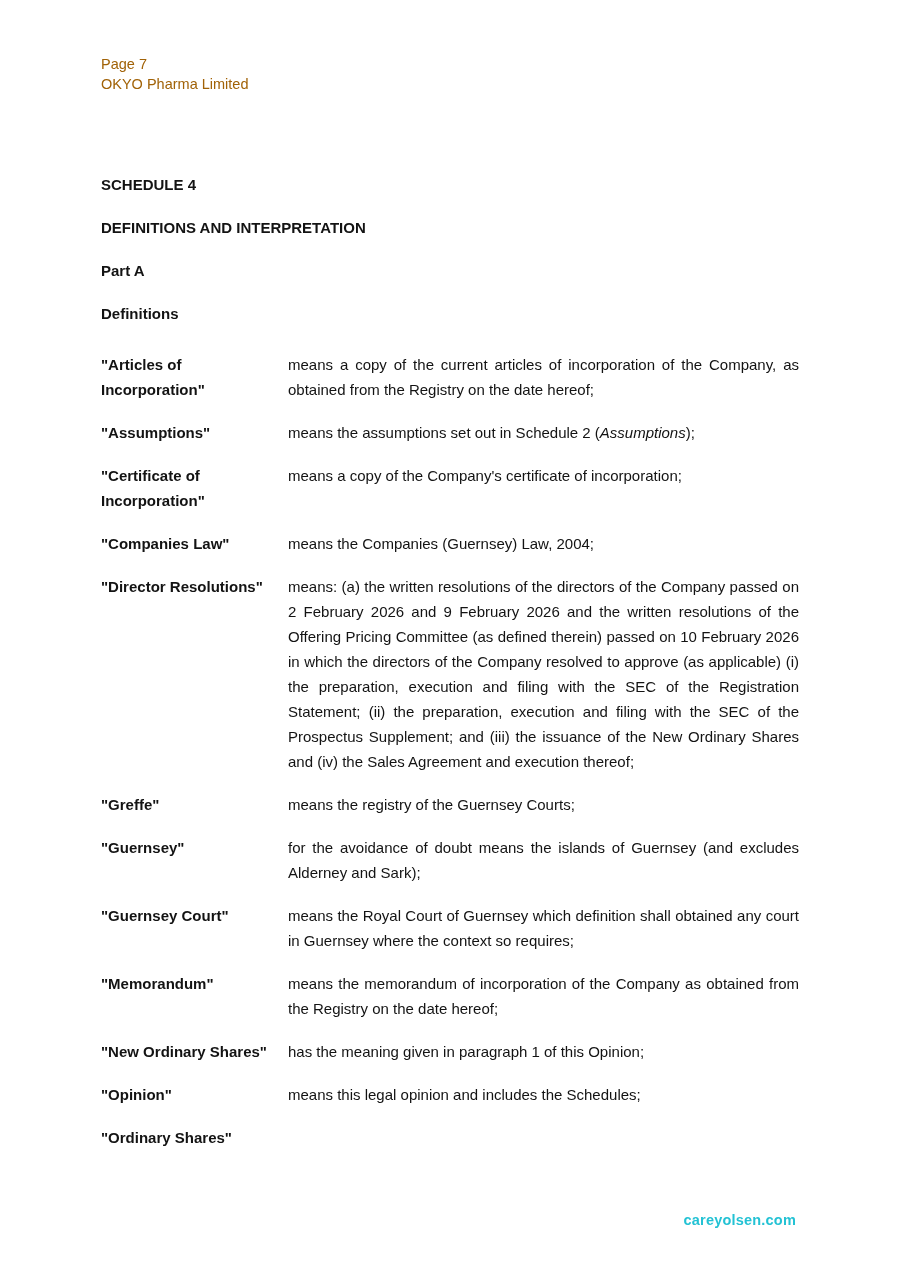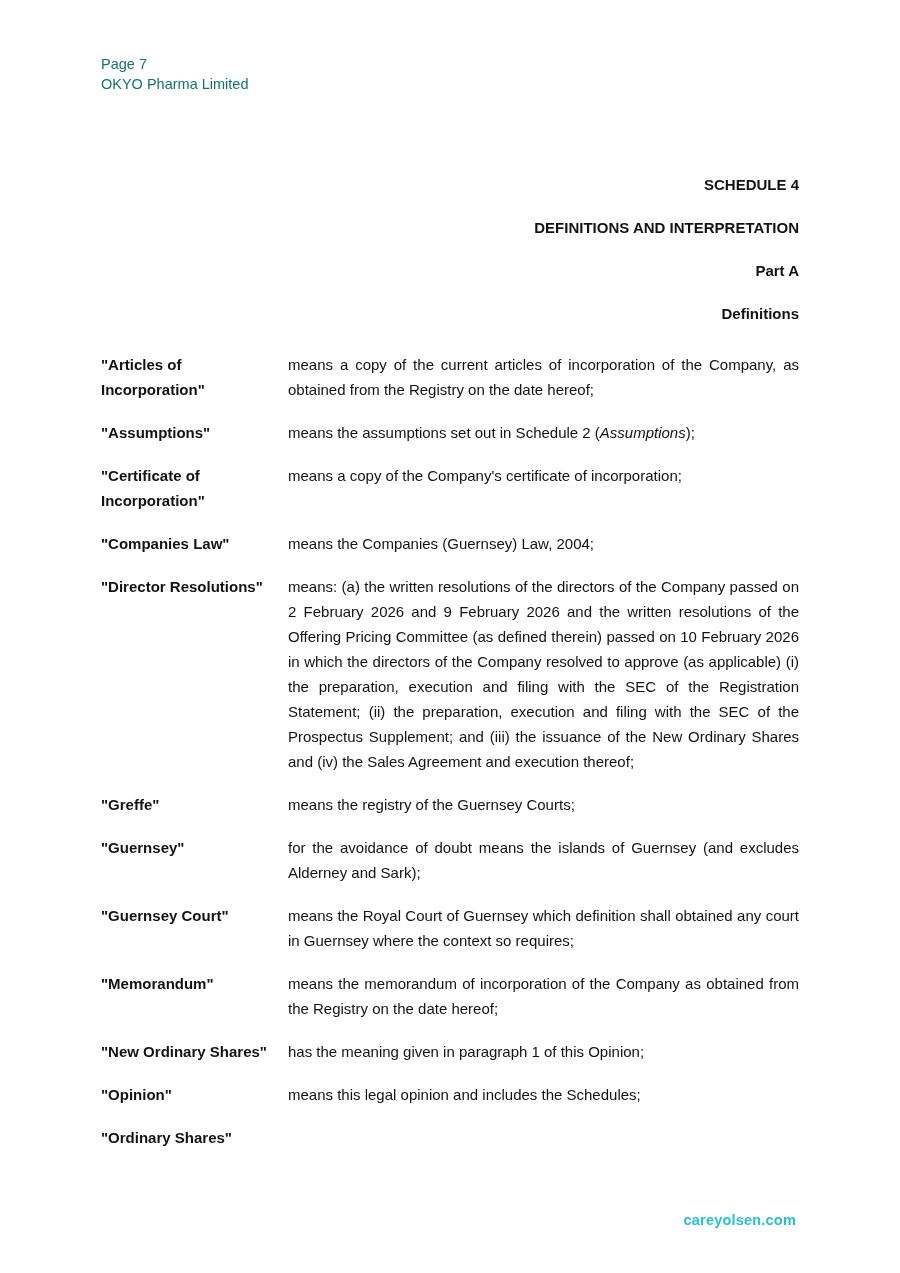--- a/index.html
+++ b/index.html
@@ -14,30 +14,30 @@
     font-size: 15px;
     line-height: 25px;
     overflow: hidden;
   }
   .header {
     position: absolute;
     top: 54px;
     left: 101px;
     font-size: 14.5px;
     line-height: 20px;
-    color: #0f766e;
+    color: #a16207;
   }
   .content {
     position: absolute;
     top: 172px;
     left: 101px;
     width: 698px;
   }
   .heading {
-    text-align: right;
+    text-align: left;
     font-weight: bold;
     margin-bottom: 18px;
   }
   .defs { margin-top: 26px; }
   .def-row {
     display: flex;
     align-items: flex-start;
     margin-bottom: 18px;
   }
   .def-term {

